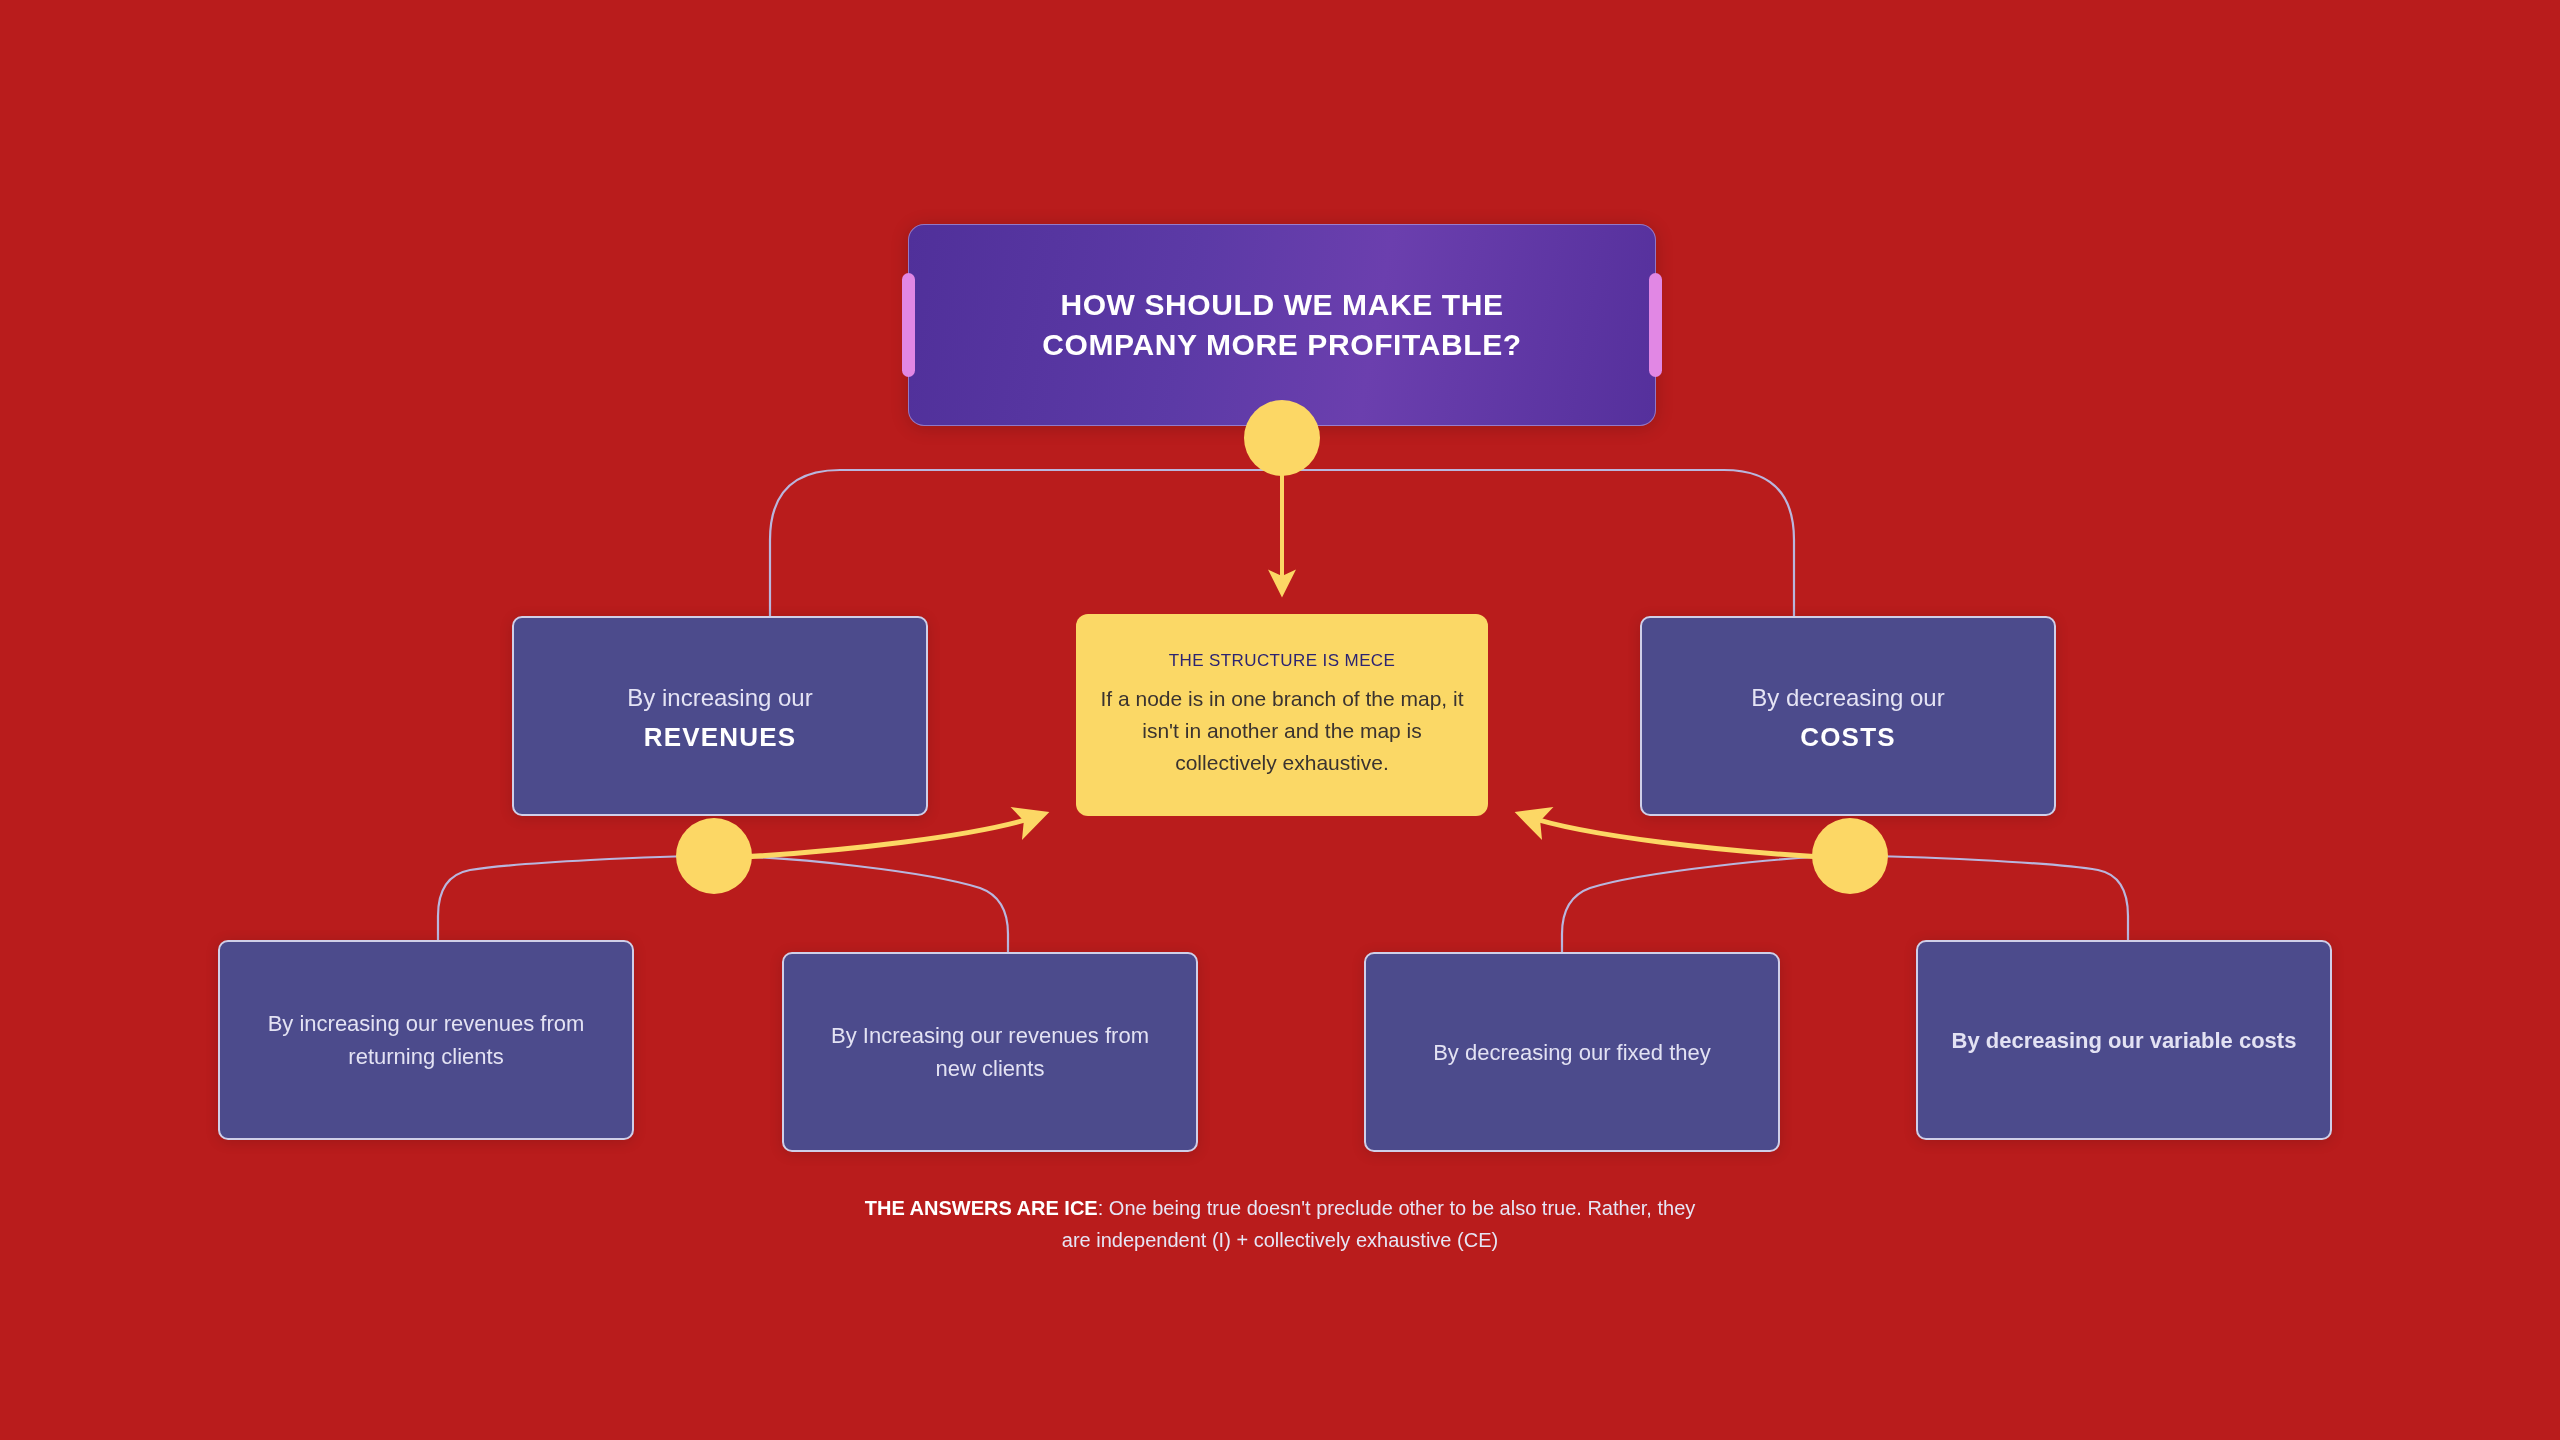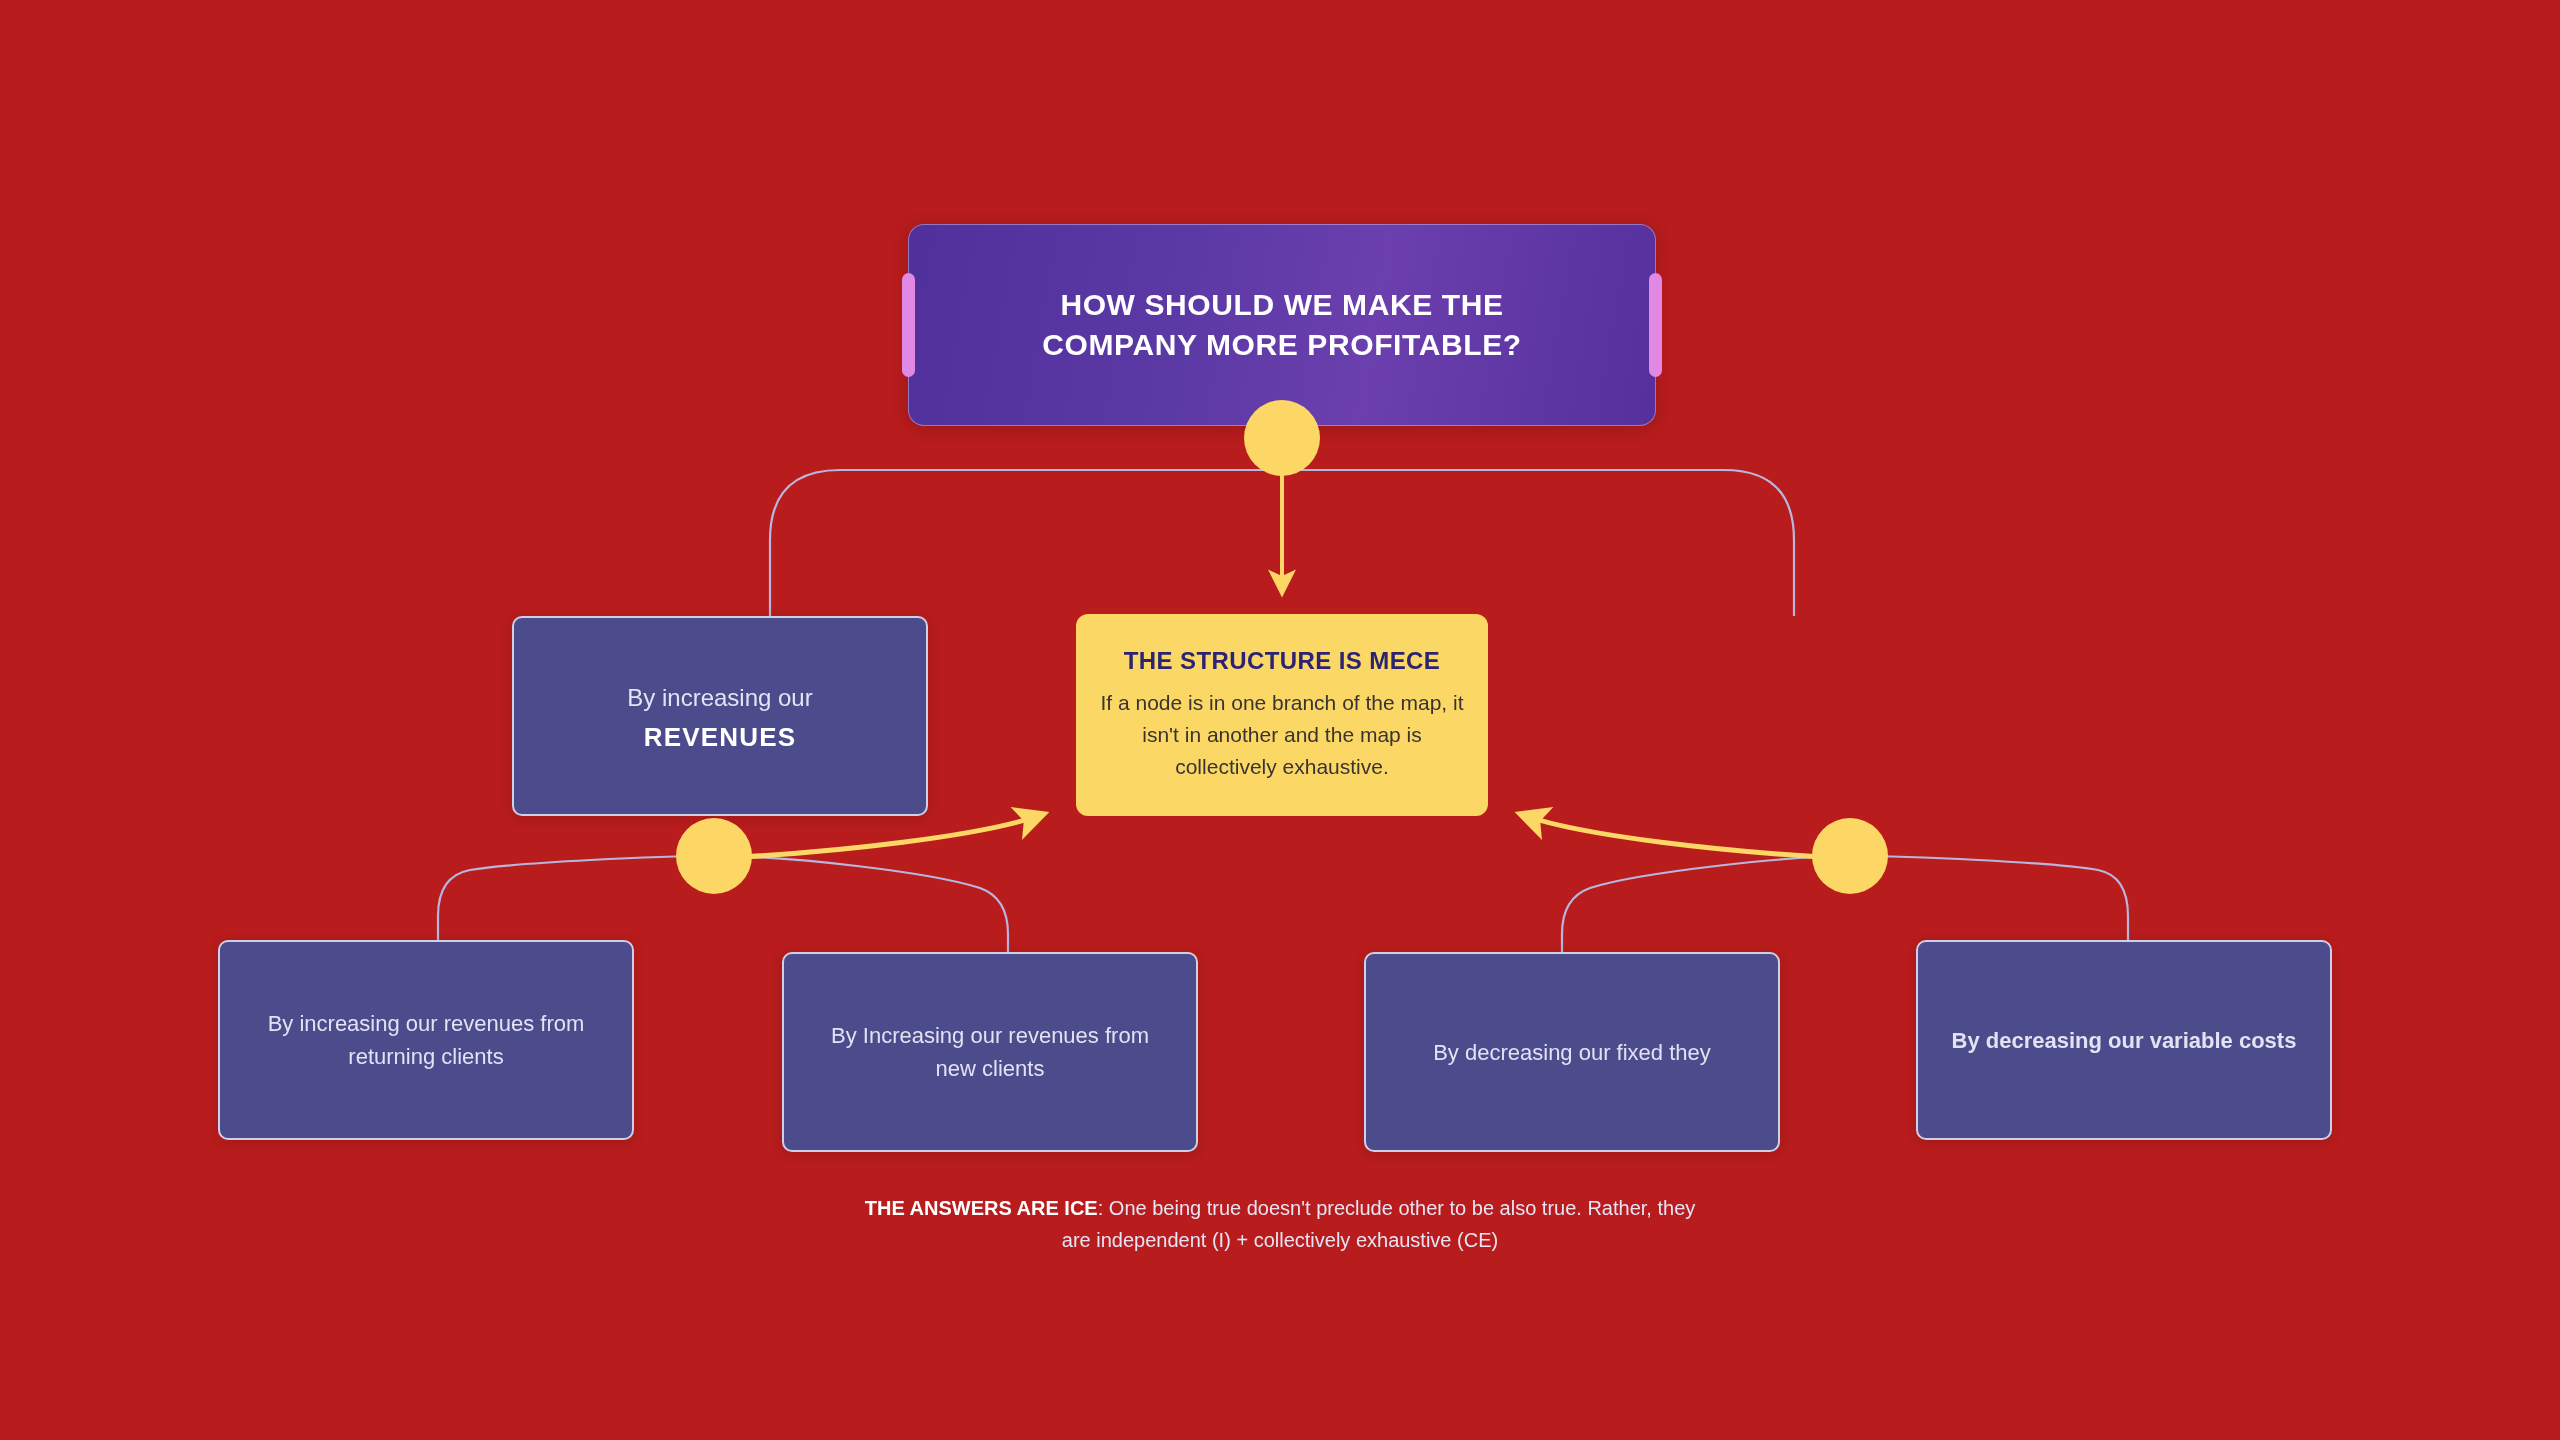--- a/index.html
+++ b/index.html
@@ -108,22 +108,22 @@
     top: 614px;
     width: 412px;
     height: 202px;
     background: #fbd866;
     border-radius: 12px;
     padding: 0 24px;
     box-sizing: border-box;
   }
   .mece-title {
     color: #2c2472;
-    font-size: 24px;
-    font-weight: bold;
+    font-size: 17px;
+    font-weight: normal;
     letter-spacing: 0.4px;
     margin-bottom: 12px;
   }
   .mece-body {
     color: #3a3330;
     font-size: 21px;
     line-height: 1.52;
   }
 
   
@@ -183,20 +183,24 @@
     <span class="accent-bar accent-left"></span>
     <span class="accent-bar accent-right"></span>
     <div class="root-title">HOW SHOULD WE MAKE THE COMPANY MORE PROFITABLE?</div>
   </div>
 
   <div class="node lvl2-node" style="left:512px; top:616px;">
     <div class="lvl2-line1">By increasing our</div>
     <div class="lvl2-line2">REVENUES</div>
   </div>
 
+  <div class="node lvl2-node" style="left:1640px; top:616px;">
+    <div class="lvl2-line1">By decreasing our</div>
+    <div class="lvl2-line2">COSTS</div>
+  </div>
 
   <div class="node mece-node">
     <div class="mece-title">THE STRUCTURE IS MECE</div>
     <div class="mece-body">If a node is in one branch of the map, it isn't in another and the map is collectively exhaustive.</div>
   </div>
 
   <div class="node leaf-node" style="left:218px; top:940px;">
     <div class="leaf-text">By increasing our revenues from returning clients</div>
   </div>
 

